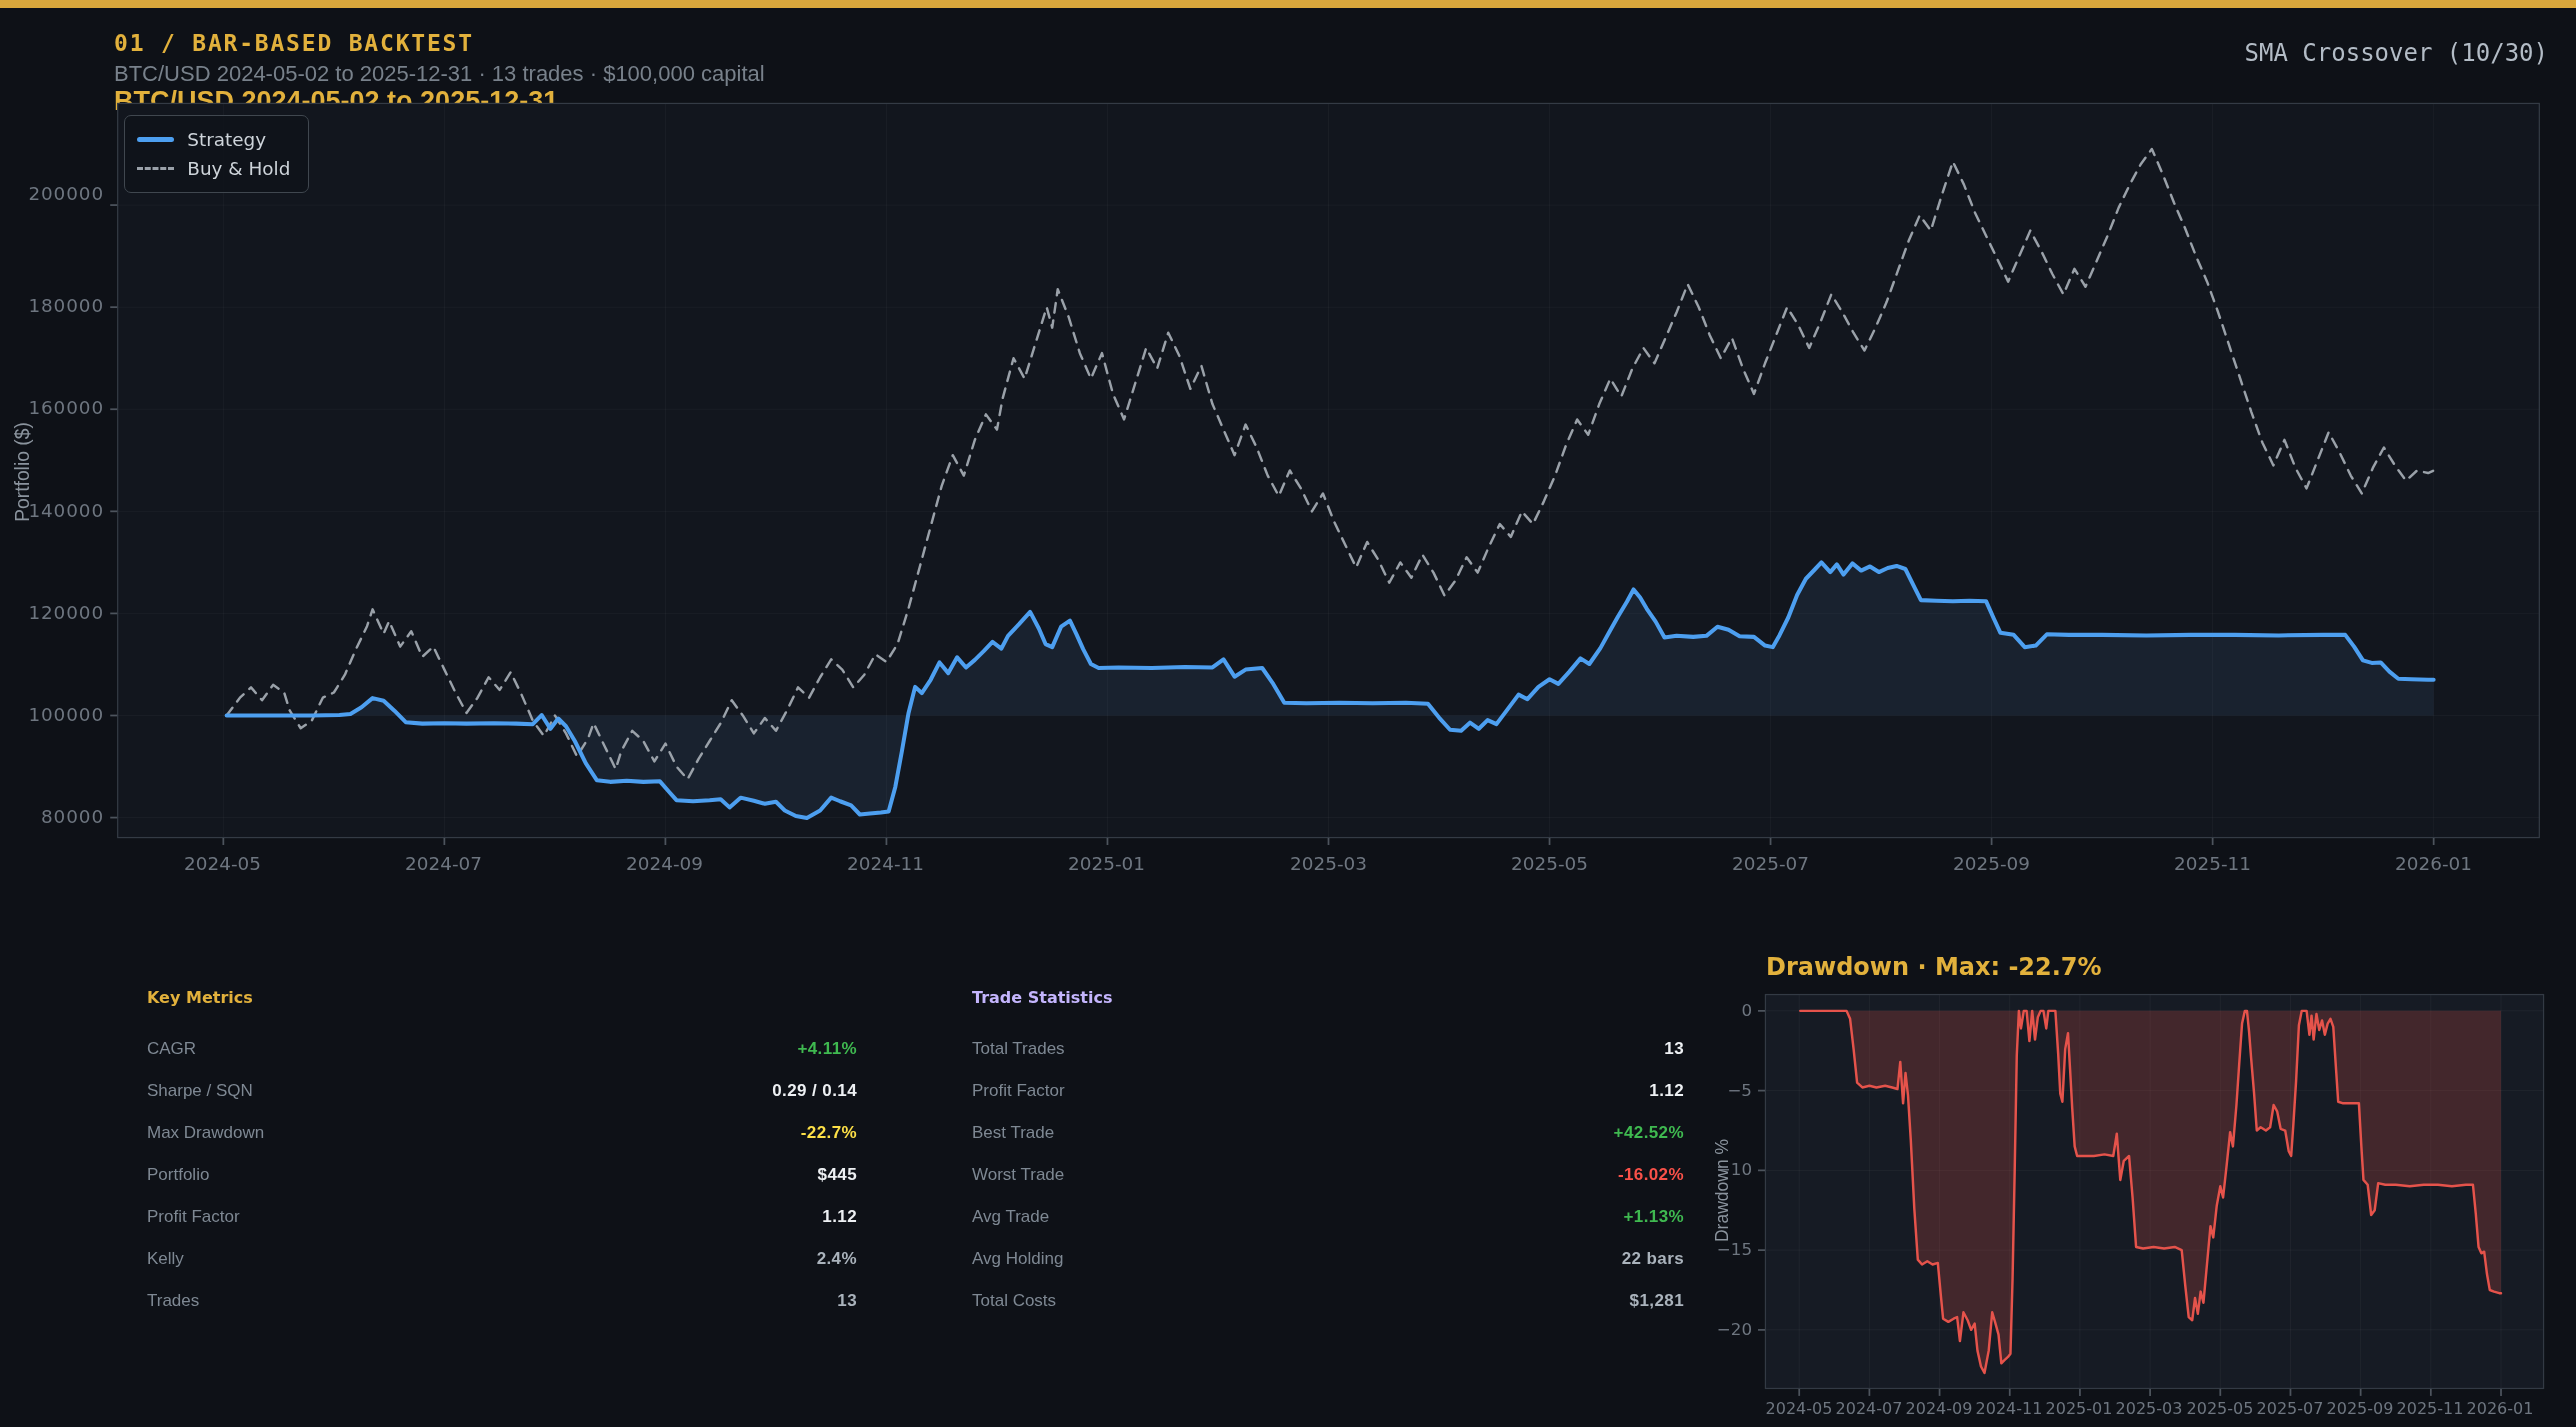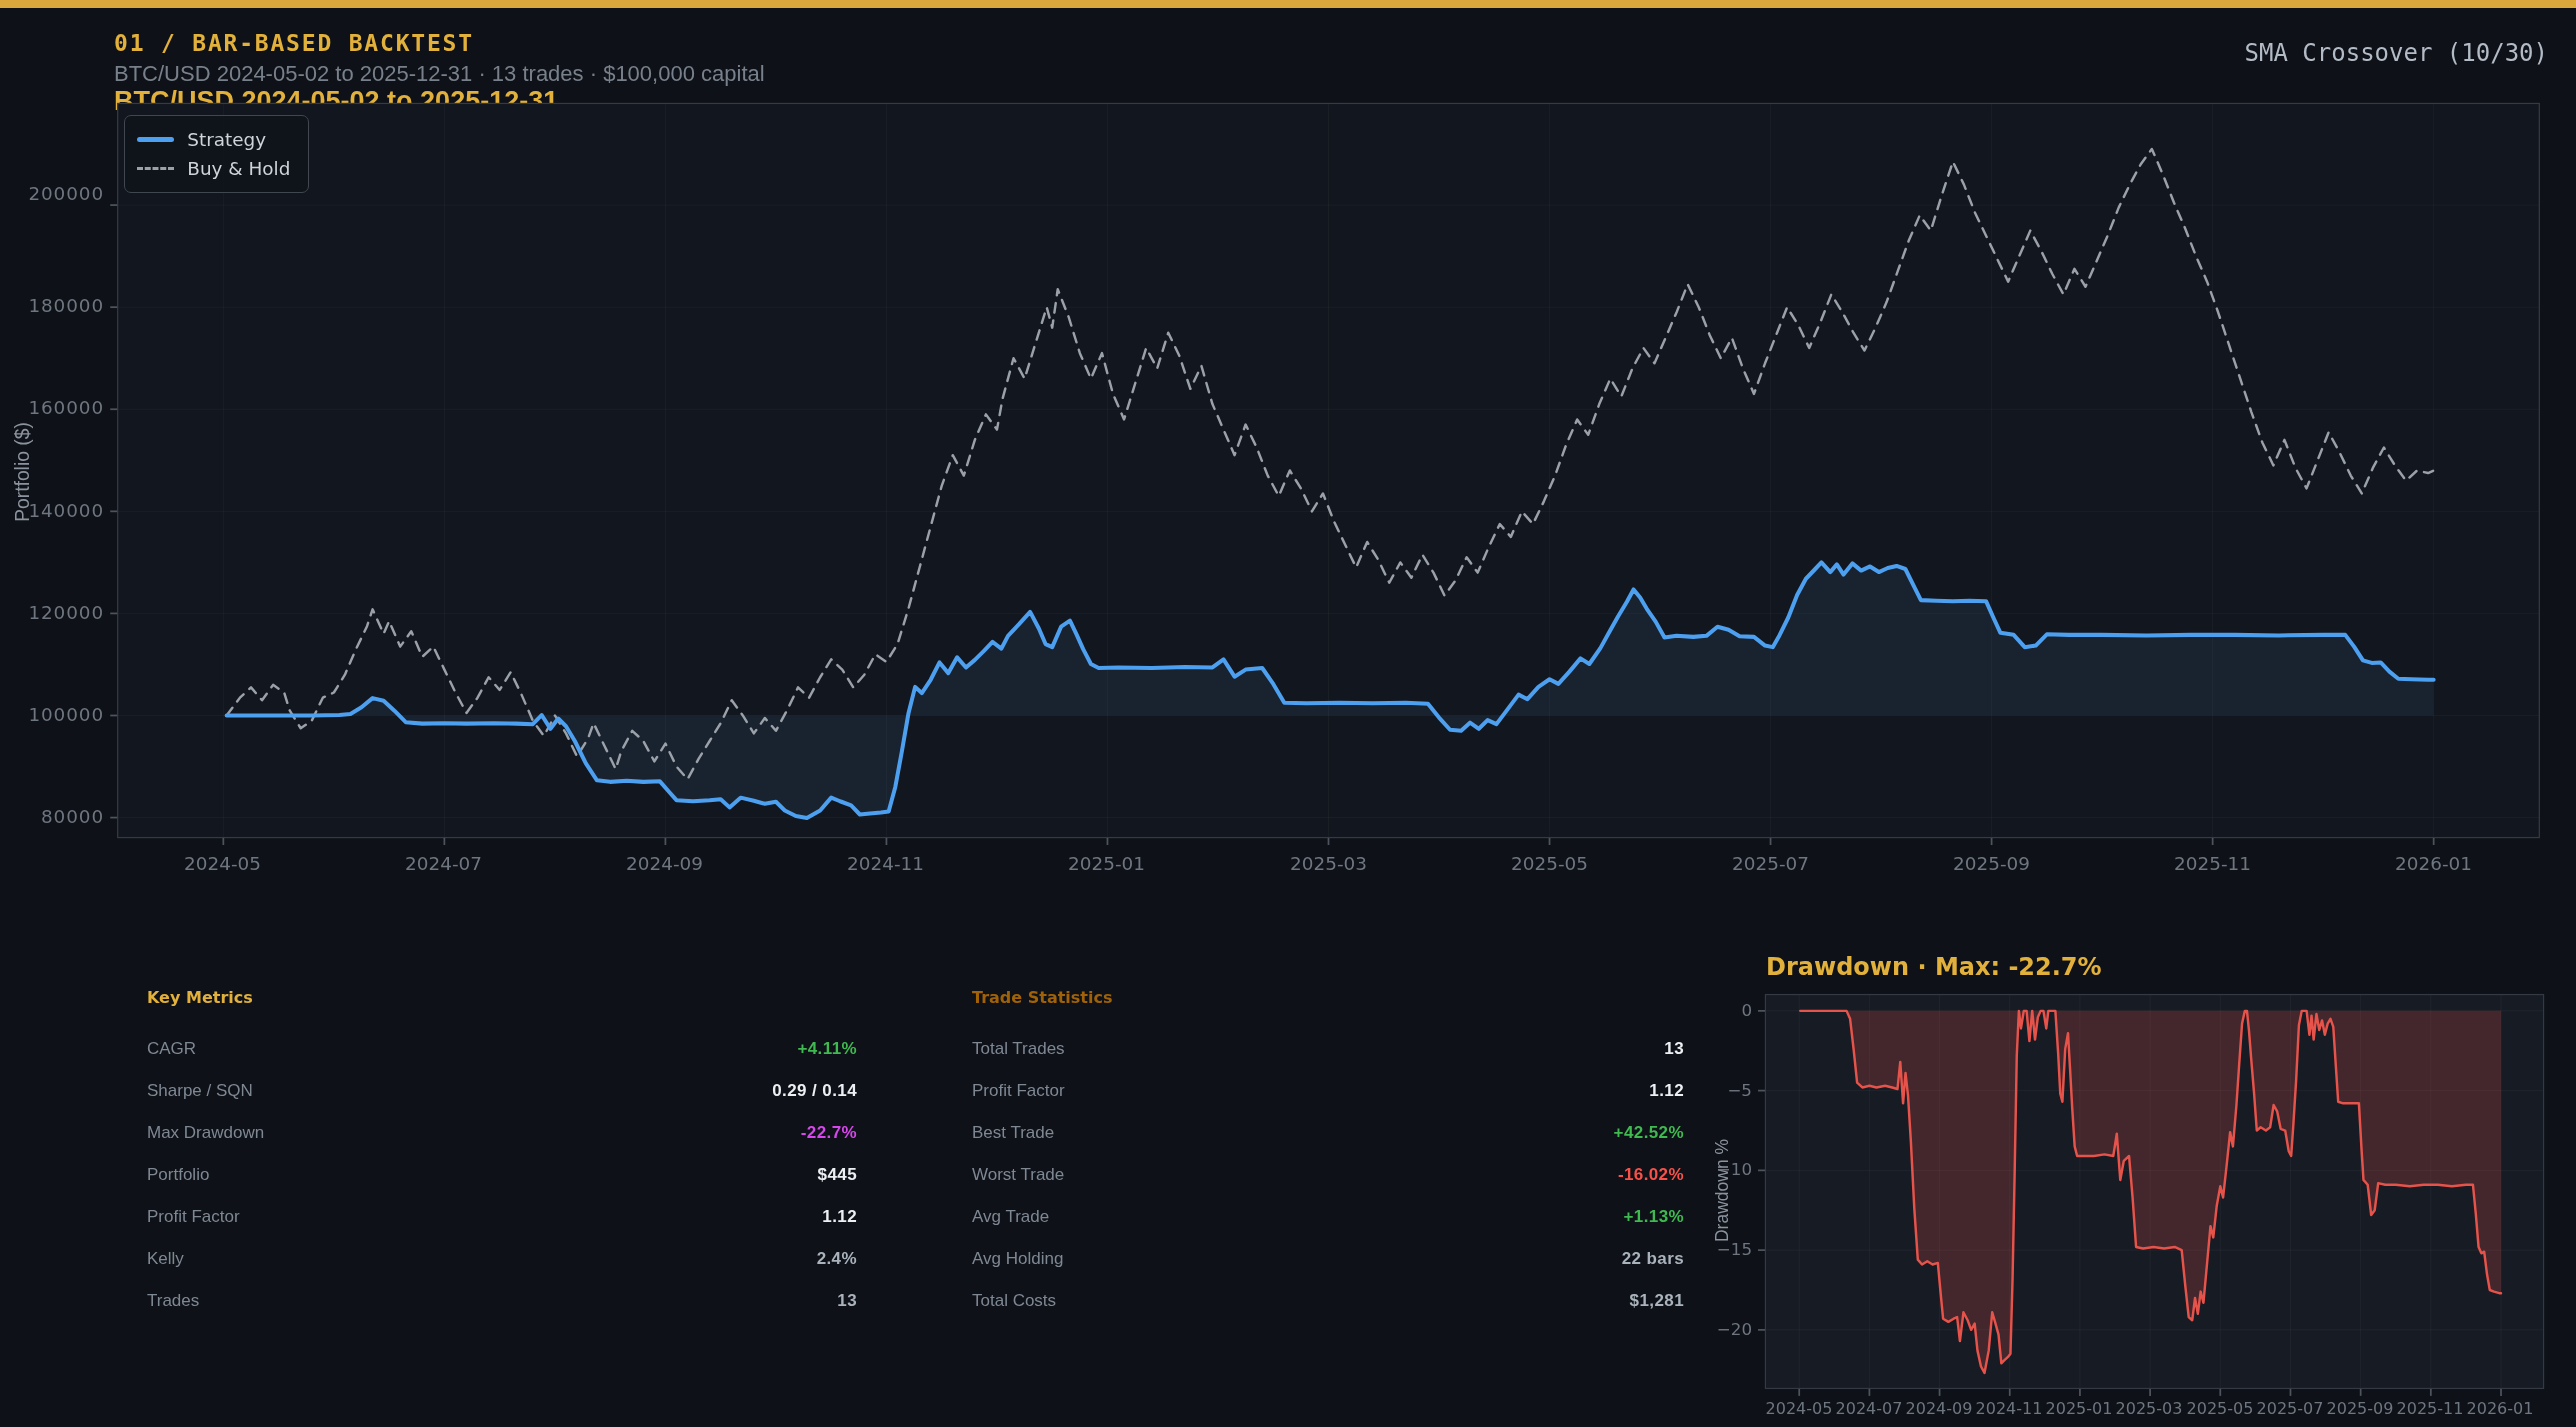--- a/index.html
+++ b/index.html
@@ -113,21 +113,21 @@
         <div class="m-row">
           <span class="m-label">CAGR</span>
           <span class="m-val" style="color: rgb(63, 185, 80);">+4.11%</span>
         </div>
         <div class="m-row">
           <span class="m-label">Sharpe / SQN</span>
           <span class="m-val" style="color: rgb(237, 240, 243);">0.29 / 0.14</span>
         </div>
         <div class="m-row">
           <span class="m-label">Max Drawdown</span>
-          <span class="m-val" style="color: #d946ef; margin-left: 16px;">-22.7%</span>
+          <span class="m-val" style="color: #fde047; margin-left: 16px;">-22.7%</span>
         </div>
         <div class="m-row">
           <span class="m-label">Portfolio</span>
           <span class="m-val" style="color: rgb(237, 240, 243);">$445</span>
         </div>
         <div class="m-row">
           <span class="m-label">Profit Factor</span>
           <span class="m-val" style="color: rgb(237, 240, 243);">1.12</span>
         </div>
         <div class="m-row">
@@ -135,21 +135,21 @@
           <span class="m-val" style="color: rgb(170, 179, 188);">2.4%</span>
         </div>
         <div class="m-row">
           <span class="m-label">Trades</span>
           <span class="m-val" style="color: rgb(170, 179, 188);">13</span>
         </div>
       </div>
   </div>
 
   <div class="mcol" style="left:972px;top:988px;width:712px">
-    <div class="m-title" style="color: #a16207;">Trade Statistics</div>
+    <div class="m-title" style="color: #c4b5fd;">Trade Statistics</div>
     <div id="trade-rows">
         <div class="m-row">
           <span class="m-label">Total Trades</span>
           <span class="m-val" style="color: rgb(237, 240, 243);">13</span>
         </div>
         <div class="m-row">
           <span class="m-label">Profit Factor</span>
           <span class="m-val" style="color: rgb(237, 240, 243);">1.12</span>
         </div>
         <div class="m-row">

